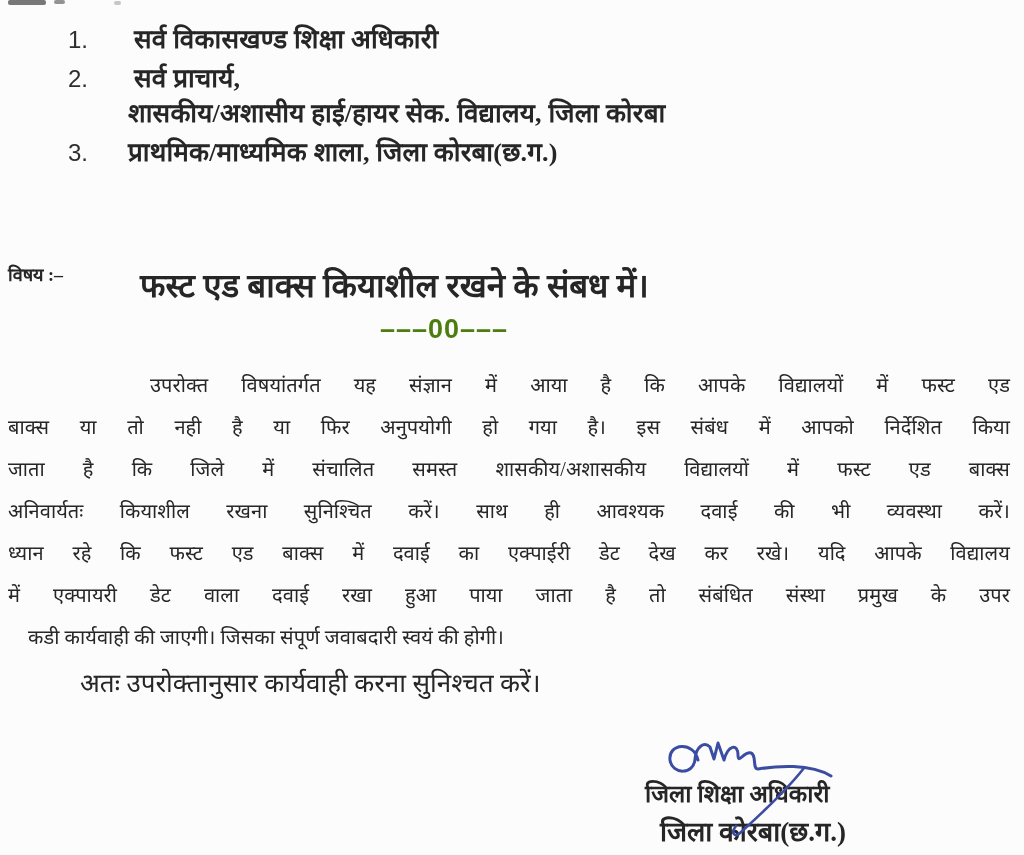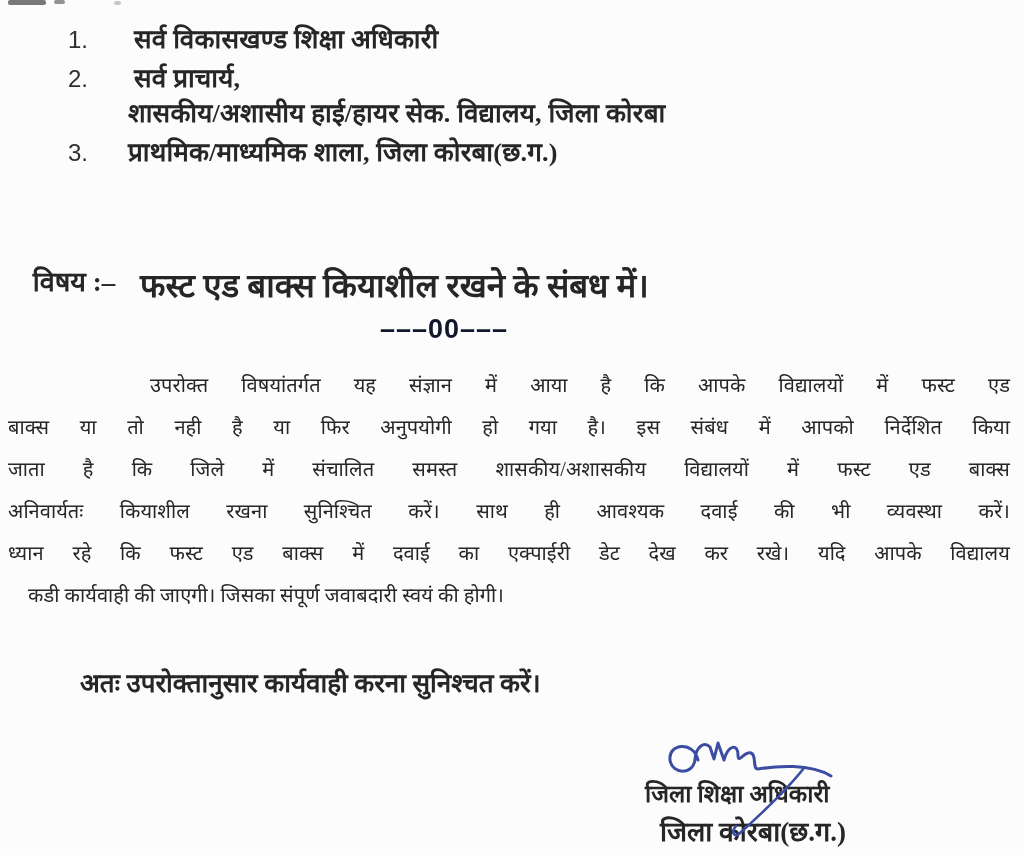--- a/index.html
+++ b/index.html
@@ -53,39 +53,38 @@
   
   .subject-row {
     position: absolute;
     left: 8px;
     top: 262px;
     display: flex;
     width: 1000px;
   }
   .subject-label {
     width: 132px;
-    font-size: 27px;
+    font-size: 18px;
     font-weight: 600;
     flex: none;
-    text-align: center;
   }
   .subject-text {
     font-size: 33px;
     font-weight: 600;
     white-space: nowrap;
   }
 
   .separator {
     position: absolute;
     left: 380px;
     top: 314px;
     font-size: 27px;
     font-weight: 600;
     letter-spacing: 1px;
-    color: #0f172a;
+    color: #4d7c0f;
     font-family: "Liberation Sans", "DejaVu Sans", sans-serif;
   }
 
   
   .body-paragraph {
     position: absolute;
     left: 8px;
     top: 364px;
     width: 1002px;
   }
@@ -98,21 +97,21 @@
     text-align-last: justify;
   }
   .body-line.first { padding-left: 142px; }
   .body-line.last  { text-align-last: left; margin-left: 20px; }
 
   .closing-line {
     position: absolute;
     left: 80px;
     top: 664px;
     font-size: 26px;
-    font-weight: 700;
+    font-weight: 400;
     white-space: nowrap;
   }
 
   
   .signature-ink {
     position: absolute;
     left: 658px;
     top: 733px;
     width: 195px;
     height: 112px;
@@ -173,20 +172,21 @@
 </div>
 
 <div class="separator">–––00–––</div>
 
 <div class="body-paragraph">
   <div class="body-line first">उपरोक्त विषयांतर्गत यह संज्ञान में आया है कि आपके विद्यालयों में फस्ट एड</div>
   <div class="body-line">बाक्स या तो नही है या फिर अनुपयोगी हो गया है। इस संबंध में आपको निर्देशित किया</div>
   <div class="body-line">जाता है कि जिले में संचालित समस्त शासकीय/अशासकीय विद्यालयों में फस्ट एड बाक्स</div>
   <div class="body-line">अनिवार्यतः कियाशील रखना सुनिश्चित करें। साथ ही आवश्यक दवाई की भी व्यवस्था करें।</div>
   <div class="body-line">ध्यान रहे कि फस्ट एड बाक्स में दवाई का एक्पाईरी डेट देख कर रखे। यदि आपके विद्यालय</div>
+  <div class="body-line">में एक्पायरी डेट वाला दवाई रखा हुआ पाया जाता है तो संबंधित संस्था प्रमुख के उपर</div>
   <div class="body-line last">कडी कार्यवाही की जाएगी। जिसका संपूर्ण जवाबदारी स्वयं की होगी।</div>
 </div>
 
 <div class="closing-line">अतः उपरोक्तानुसार कार्यवाही करना सुनिश्चत करें।</div>
 
 <svg class="signature-ink" viewBox="0 0 195 112" fill="none" xmlns="http://www.w3.org/2000/svg">
   <path d="M 40,27 C 36,8 10,10 12,27 C 14,42 36,42 37,26 C 38,14 46,8 52,14 L 56,26 L 60,10 L 66,27
            C 70,12 80,10 80,22 C 80,32 86,18 93,20 C 99,22 94,36 100,36 C 118,33 152,30 173,43" stroke="#3a4da3" stroke-width="3" stroke-linecap="round" stroke-linejoin="round"></path>
   <path d="M 146,35 C 128,58 102,82 82,100 C 77,105 72,100 78,93" stroke="#3a4da3" stroke-width="2.6" stroke-linecap="round"></path>
 </svg>

